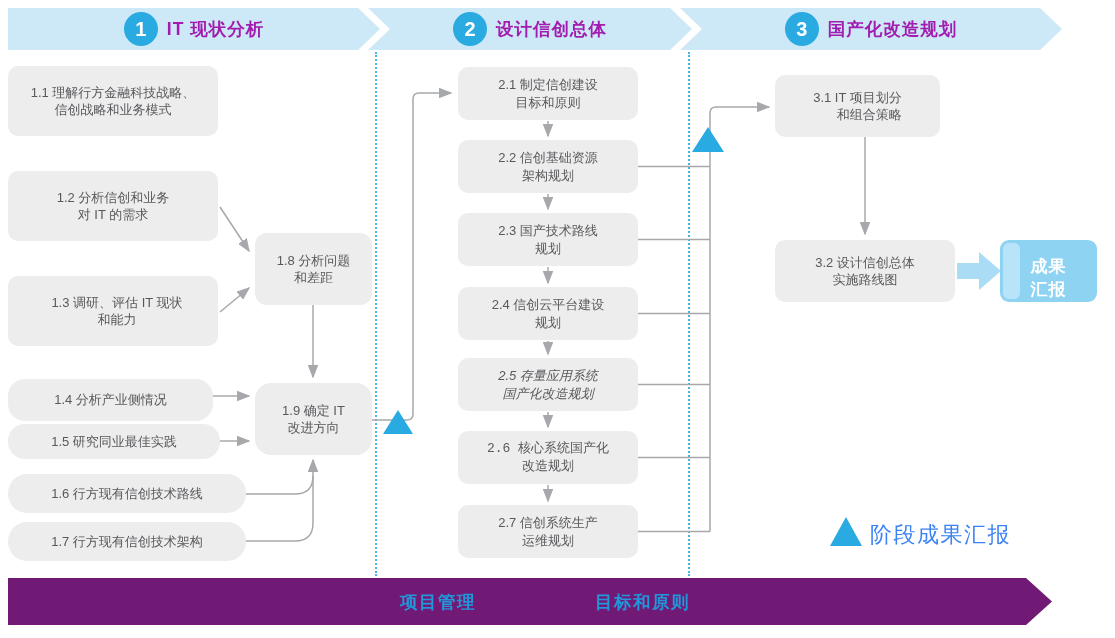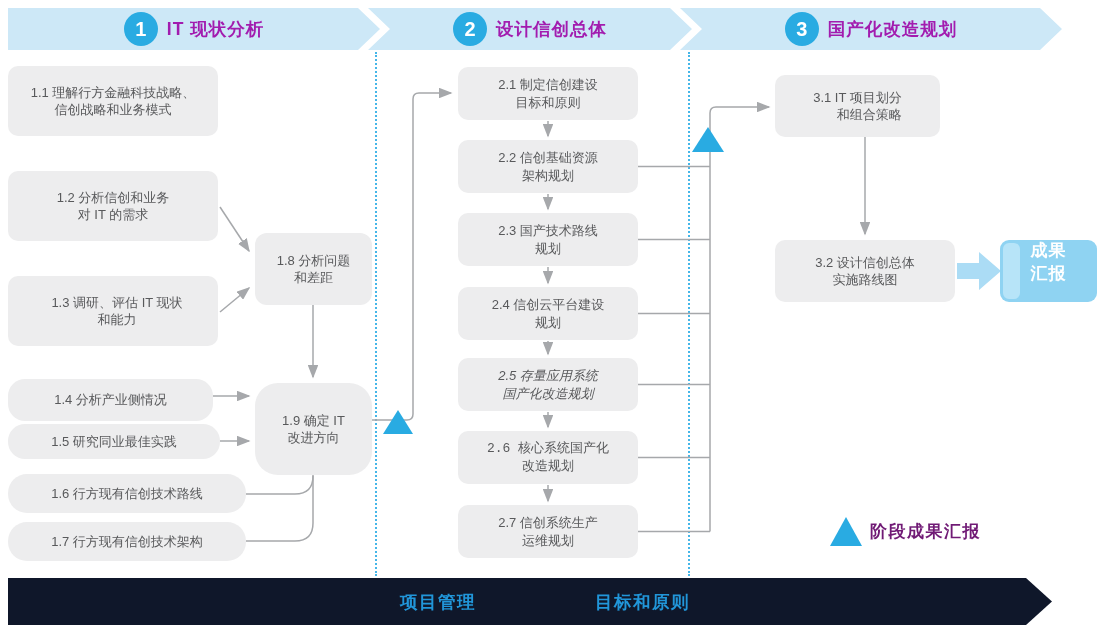--- a/index.html
+++ b/index.html
@@ -35,50 +35,50 @@
     box-sizing:border-box;
   }
   .b11{left:8px;top:66px;width:210px;height:70px;}
   .b12{left:8px;top:171px;width:210px;height:70px;}
   .b13{left:8px;top:276px;width:210px;height:70px;padding-left:10px;}
   .b14{left:8px;top:379px;width:205px;height:42px;border-radius:17px;}
   .b15{left:8px;top:424px;width:212px;height:35px;border-radius:17px;}
   .b16{left:8px;top:474px;width:238px;height:39px;border-radius:19px;}
   .b17{left:8px;top:522px;width:238px;height:39px;border-radius:19px;}
   .b18{left:255px;top:233px;width:117px;height:72px;border-radius:12px;}
-  .b19{left:255px;top:383px;width:117px;height:92px;border-radius:23px;}
+  .b19{left:255px;top:383px;width:117px;height:72px;border-radius:16px;}
   .col2{left:458px;width:180px;height:53px;}
   .b21{top:67px;}  .b22{top:140px;} .b23{top:213px;} .b24{top:287px;border-radius:10px;}
   .b25{top:358px;font-style:italic;} .b26{top:431px;font-family:Liberation Mono, monospace;} .b27{top:505px;}
   .b31{left:775px;top:75px;width:165px;height:62px;text-align:right;}
   .b32{left:775px;top:240px;width:180px;height:62px;}
   
   .result-box{
     position:absolute;left:1000px;top:240px;width:97px;height:62px;
     background:#8fd3f2;border-radius:9px;
-    display:flex;align-items:flex-start;justify-content:center;
+    display:flex;align-items:flex-end;justify-content:center;
   }
   .result-box::before{
     content:"";position:absolute;left:3px;top:3px;bottom:3px;width:17px;
     background:#b7e4f8;border-radius:6px;
   }
   .result-text{
     position:relative;color:#fff;font-weight:bold;font-size:17px;line-height:1.35;
     text-align:center;white-space:pre-line;letter-spacing:1px;
   }
   
   .connectors{position:absolute;left:0;top:0;width:1115px;height:638px;pointer-events:none;}
   
   .legend-label{
-    position:absolute;left:870px;top:520px;font-size:17px;font-weight:bold;
-    color:#701a75;letter-spacing:1.5px;white-space:nowrap;
+    position:absolute;left:870px;top:520px;font-size:22px;font-weight:normal;
+    color:#3b82f6;letter-spacing:1.5px;white-space:nowrap;
   }
   
   .footer-banner{
-    position:absolute;left:8px;top:578px;width:1044px;height:47px;background:#0f172a;
+    position:absolute;left:8px;top:578px;width:1044px;height:47px;background:#701a75;
     clip-path:polygon(0 0, calc(100% - 26px) 0, 100% 50%, calc(100% - 26px) 100%, 0 100%);
   }
   .footer-item{
     position:absolute;top:50%;transform:translateY(-50%);
     color:#2196d9;font-weight:bold;font-size:17.5px;letter-spacing:1.5px;white-space:nowrap;
   }
   .f1{left:392px;}
   .f2{left:587px;}
 </style>
 </head>

